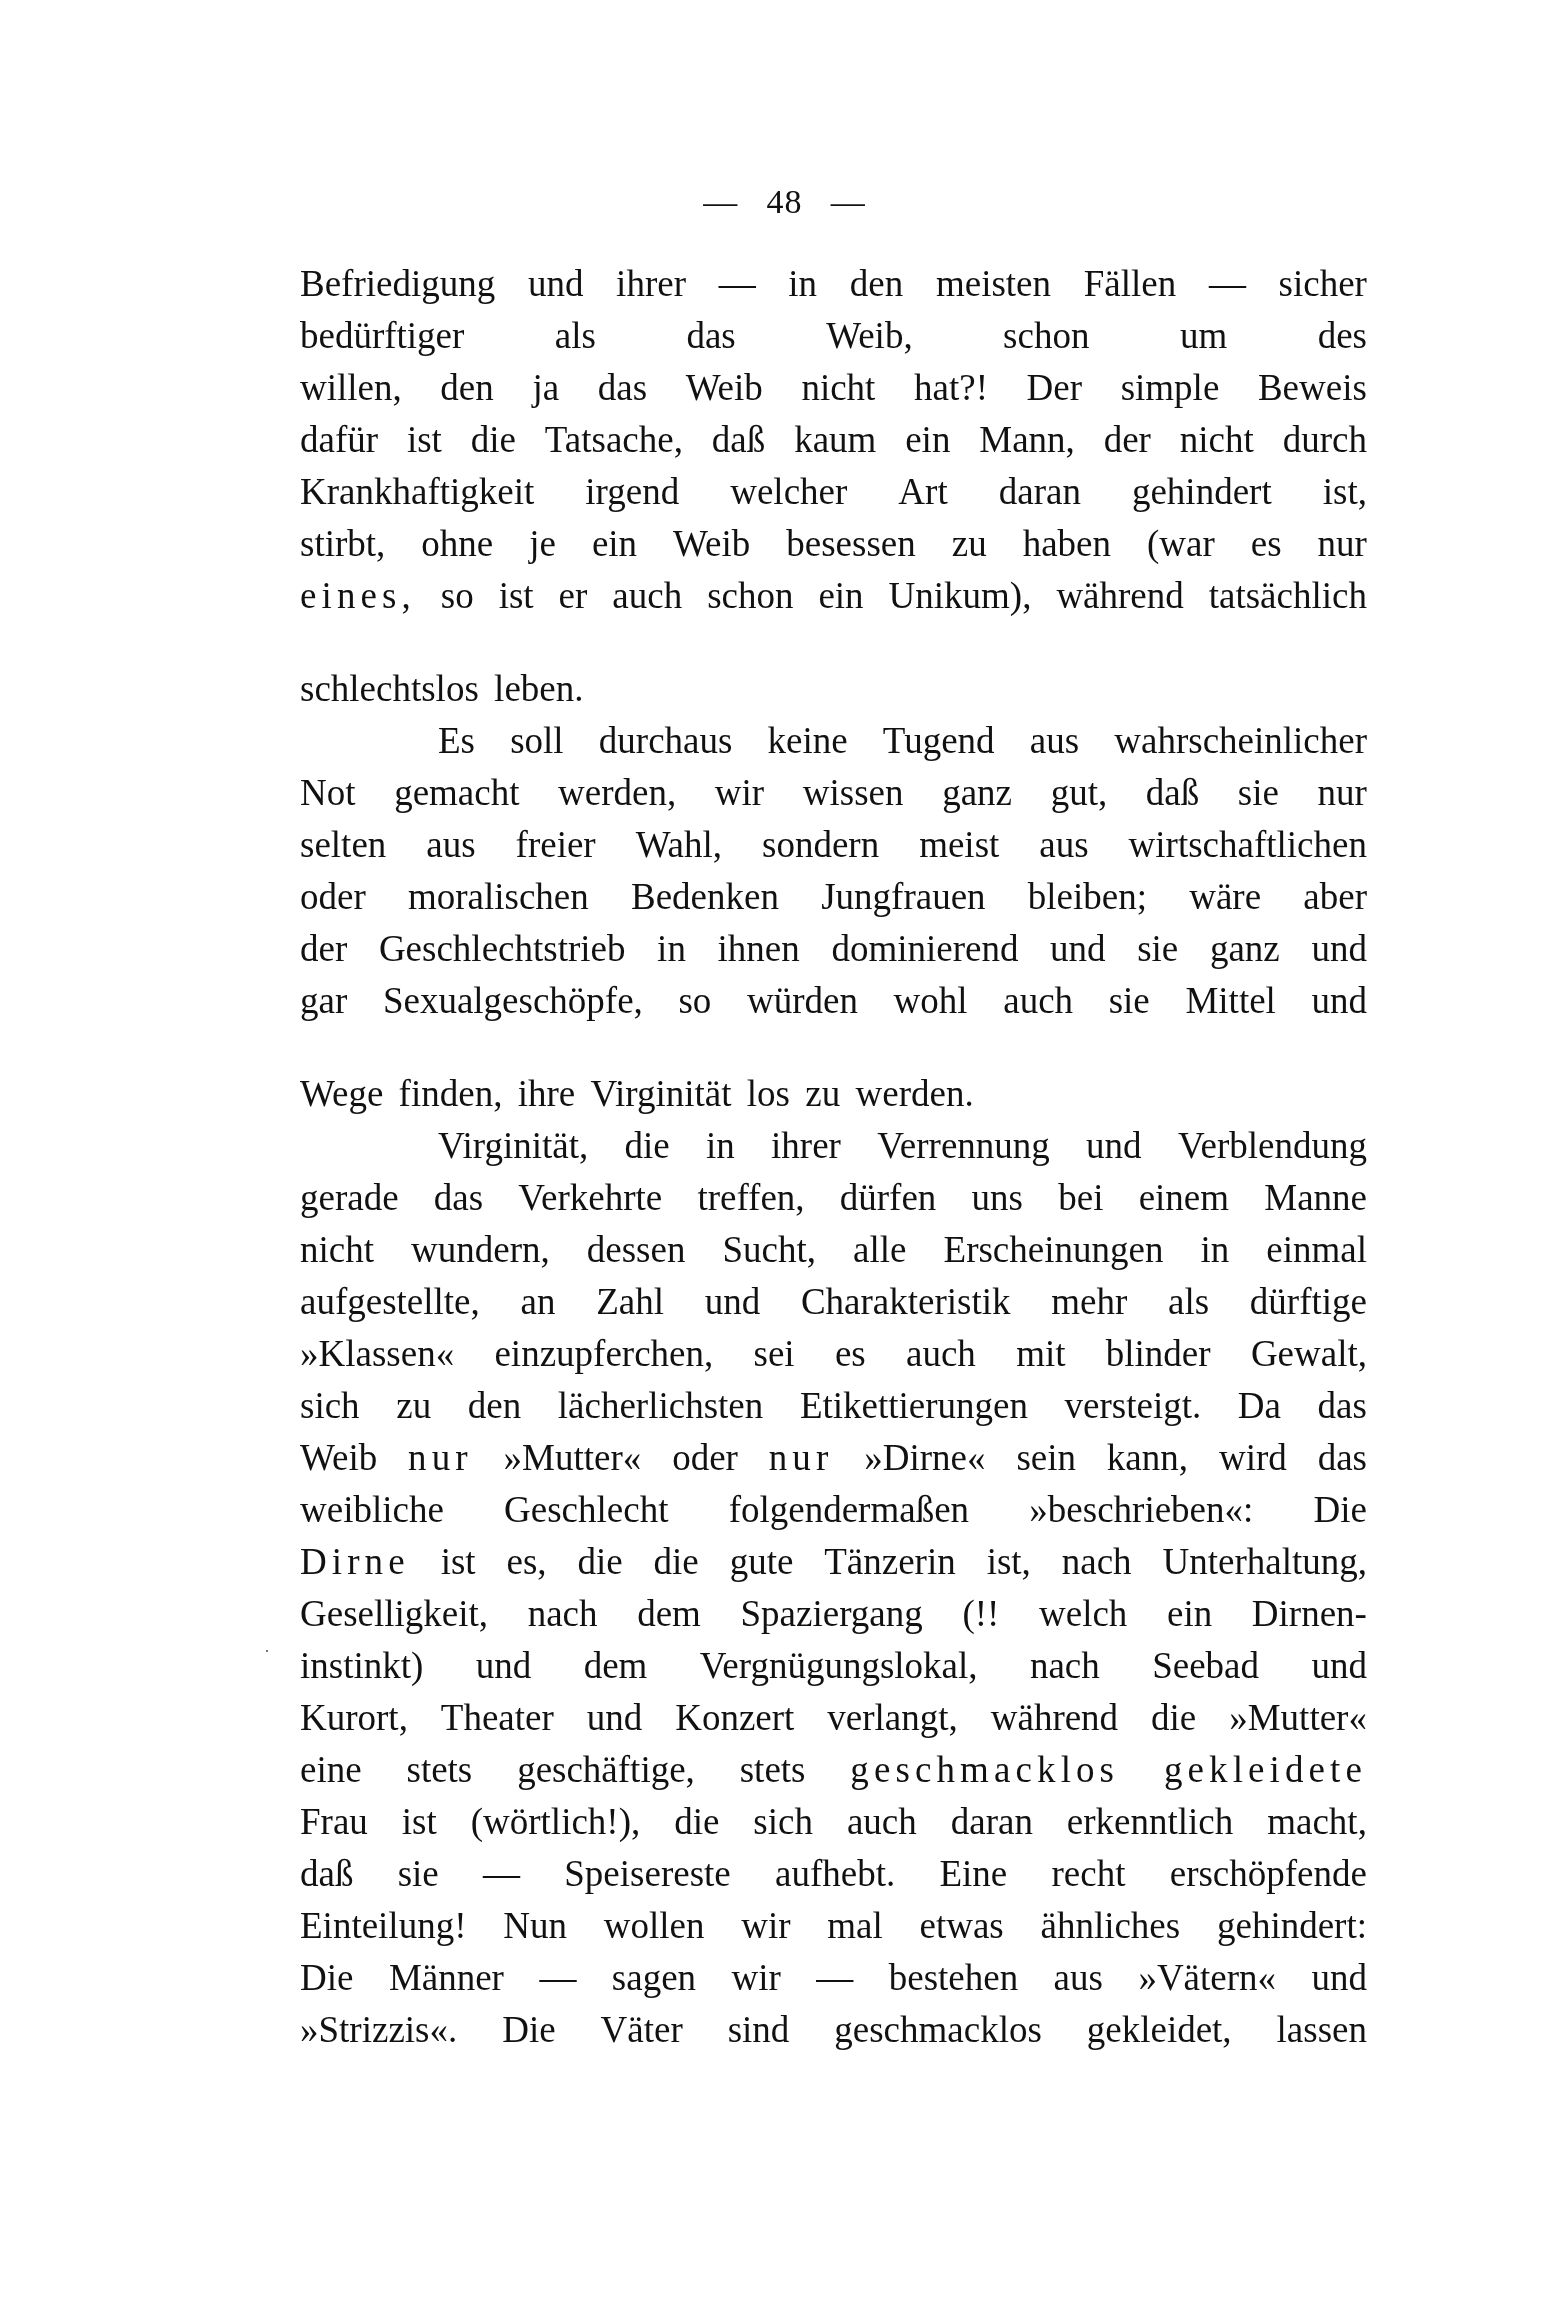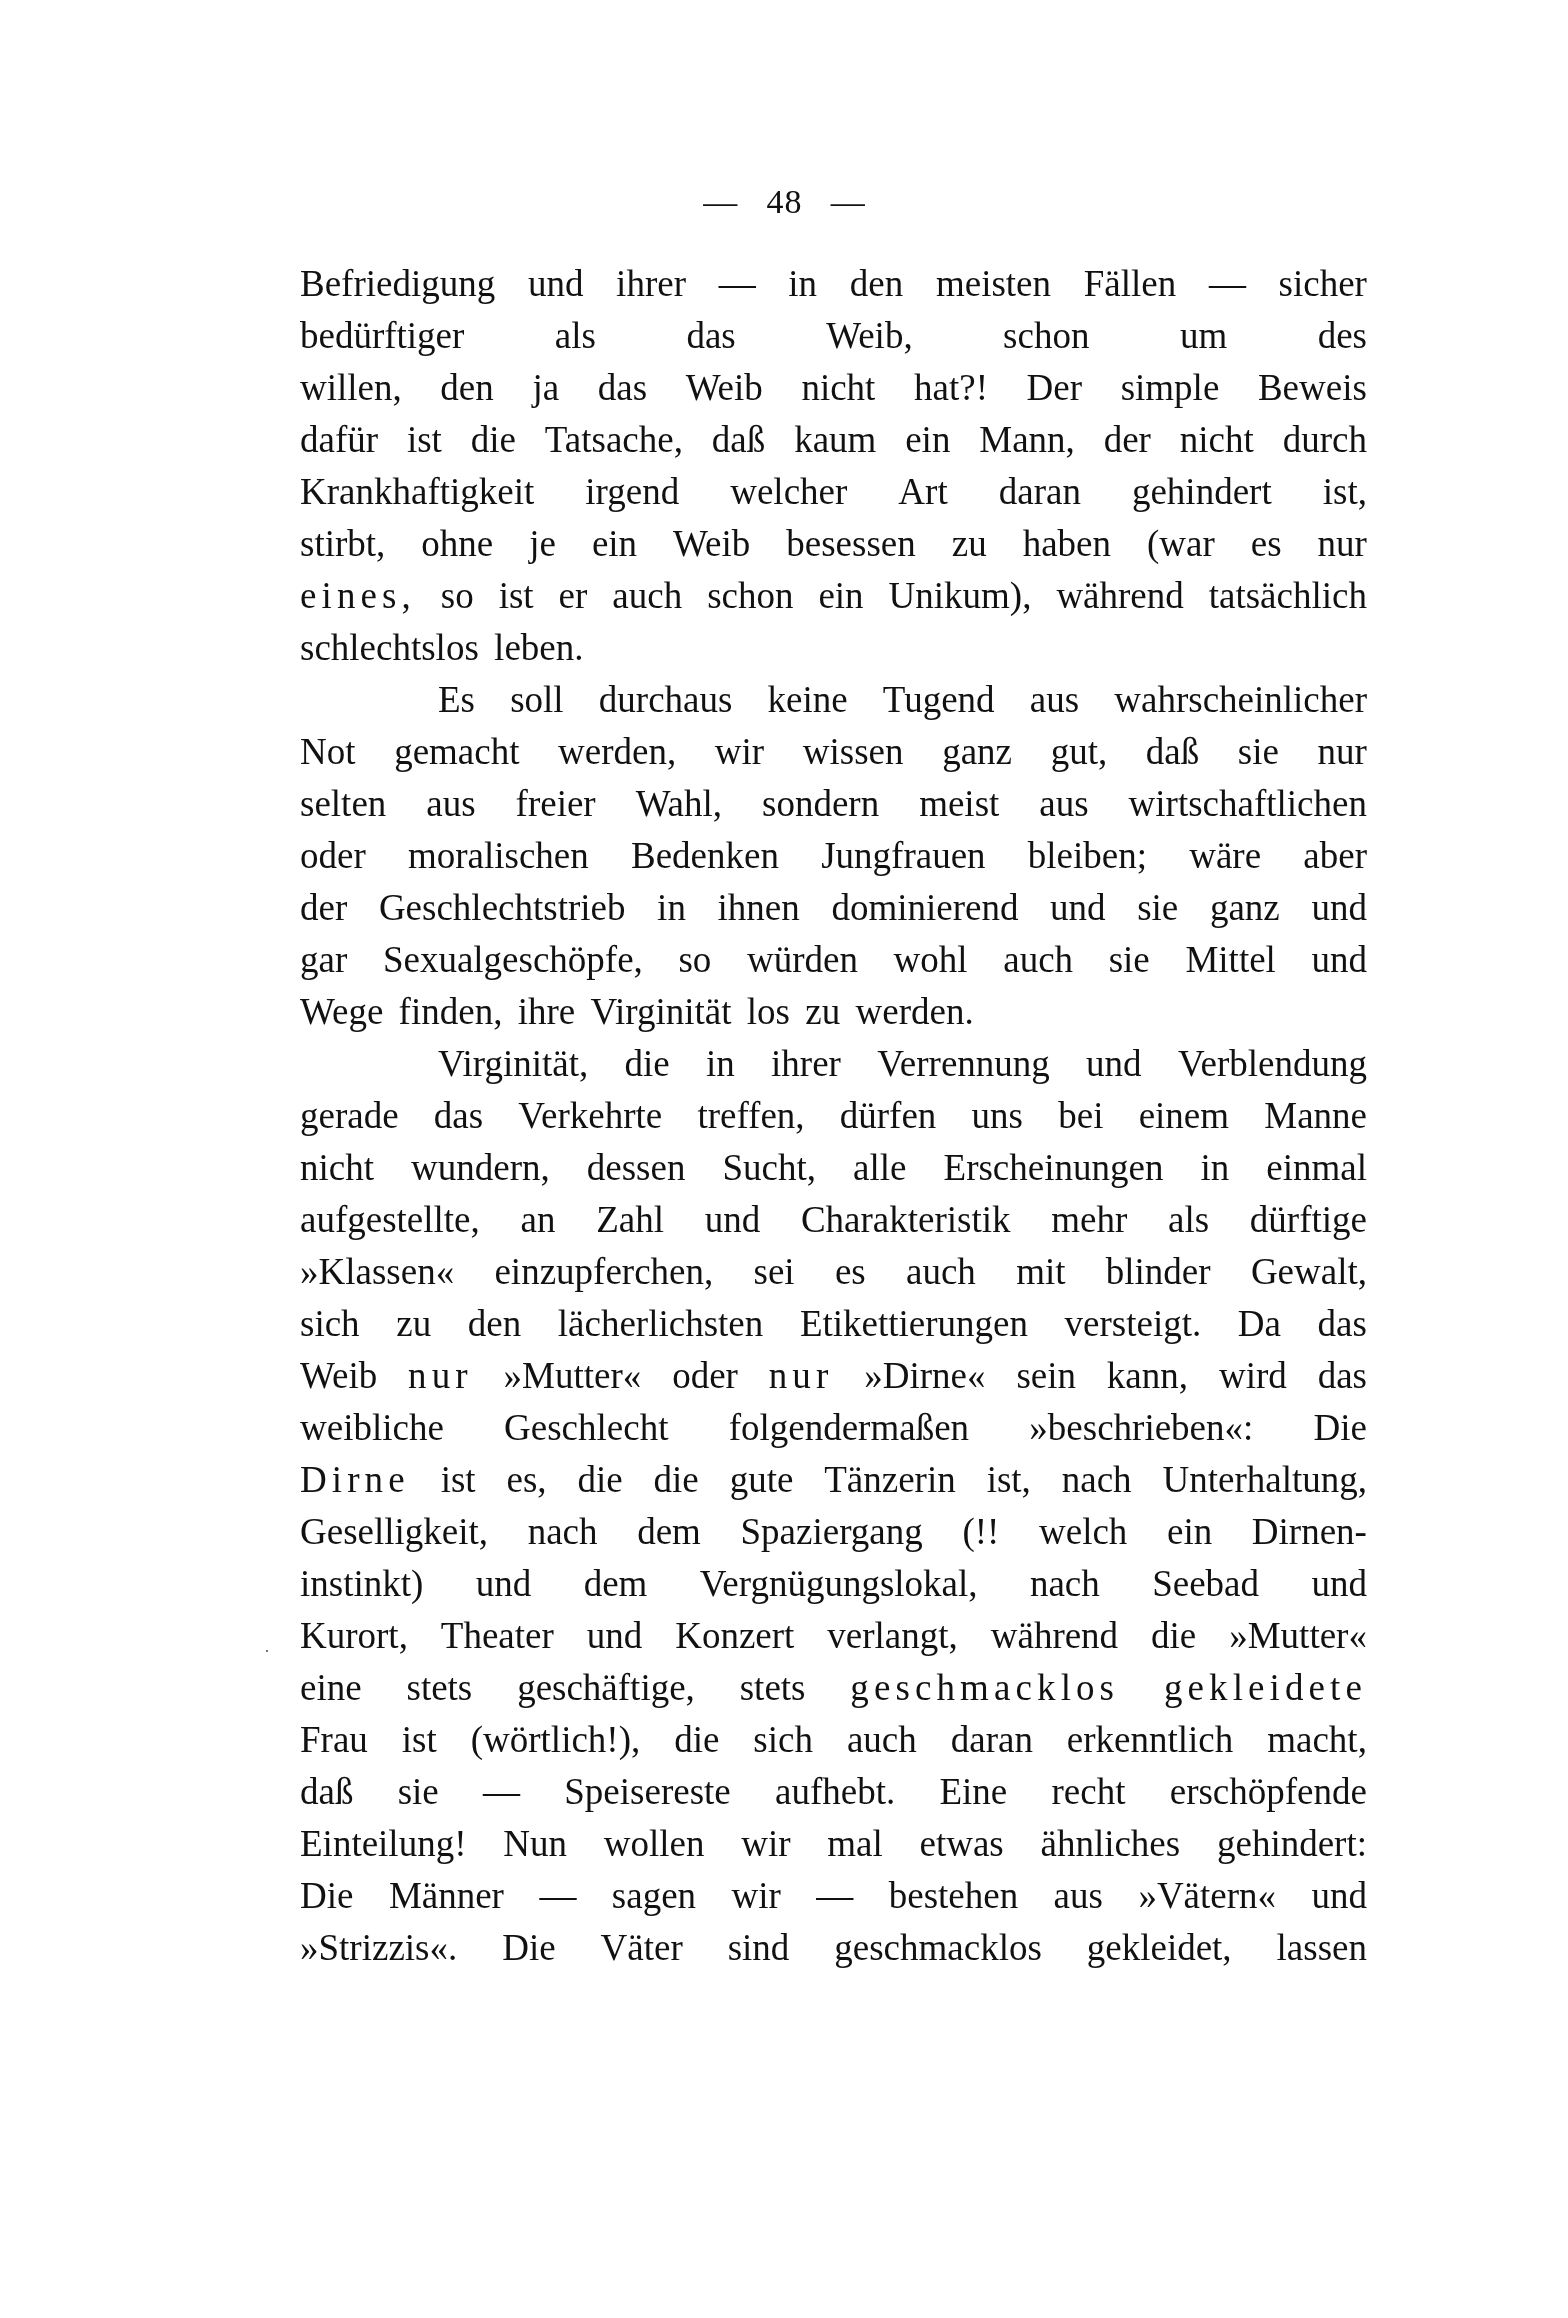--- a/index.html
+++ b/index.html
@@ -60,20 +60,21 @@
     }
     
     .line {
       display: flex;
       justify-content: space-between;
       align-items: baseline;
     }
     .line.last {
       justify-content: flex-start;
       gap: 15.3px;
+      margin-top: 41px;
     }
     .word {
       display: inline-block;
     }
     .spaced {
       letter-spacing: 5.1px;
     }
     .speck {
       position: absolute;
       left: 266px;

